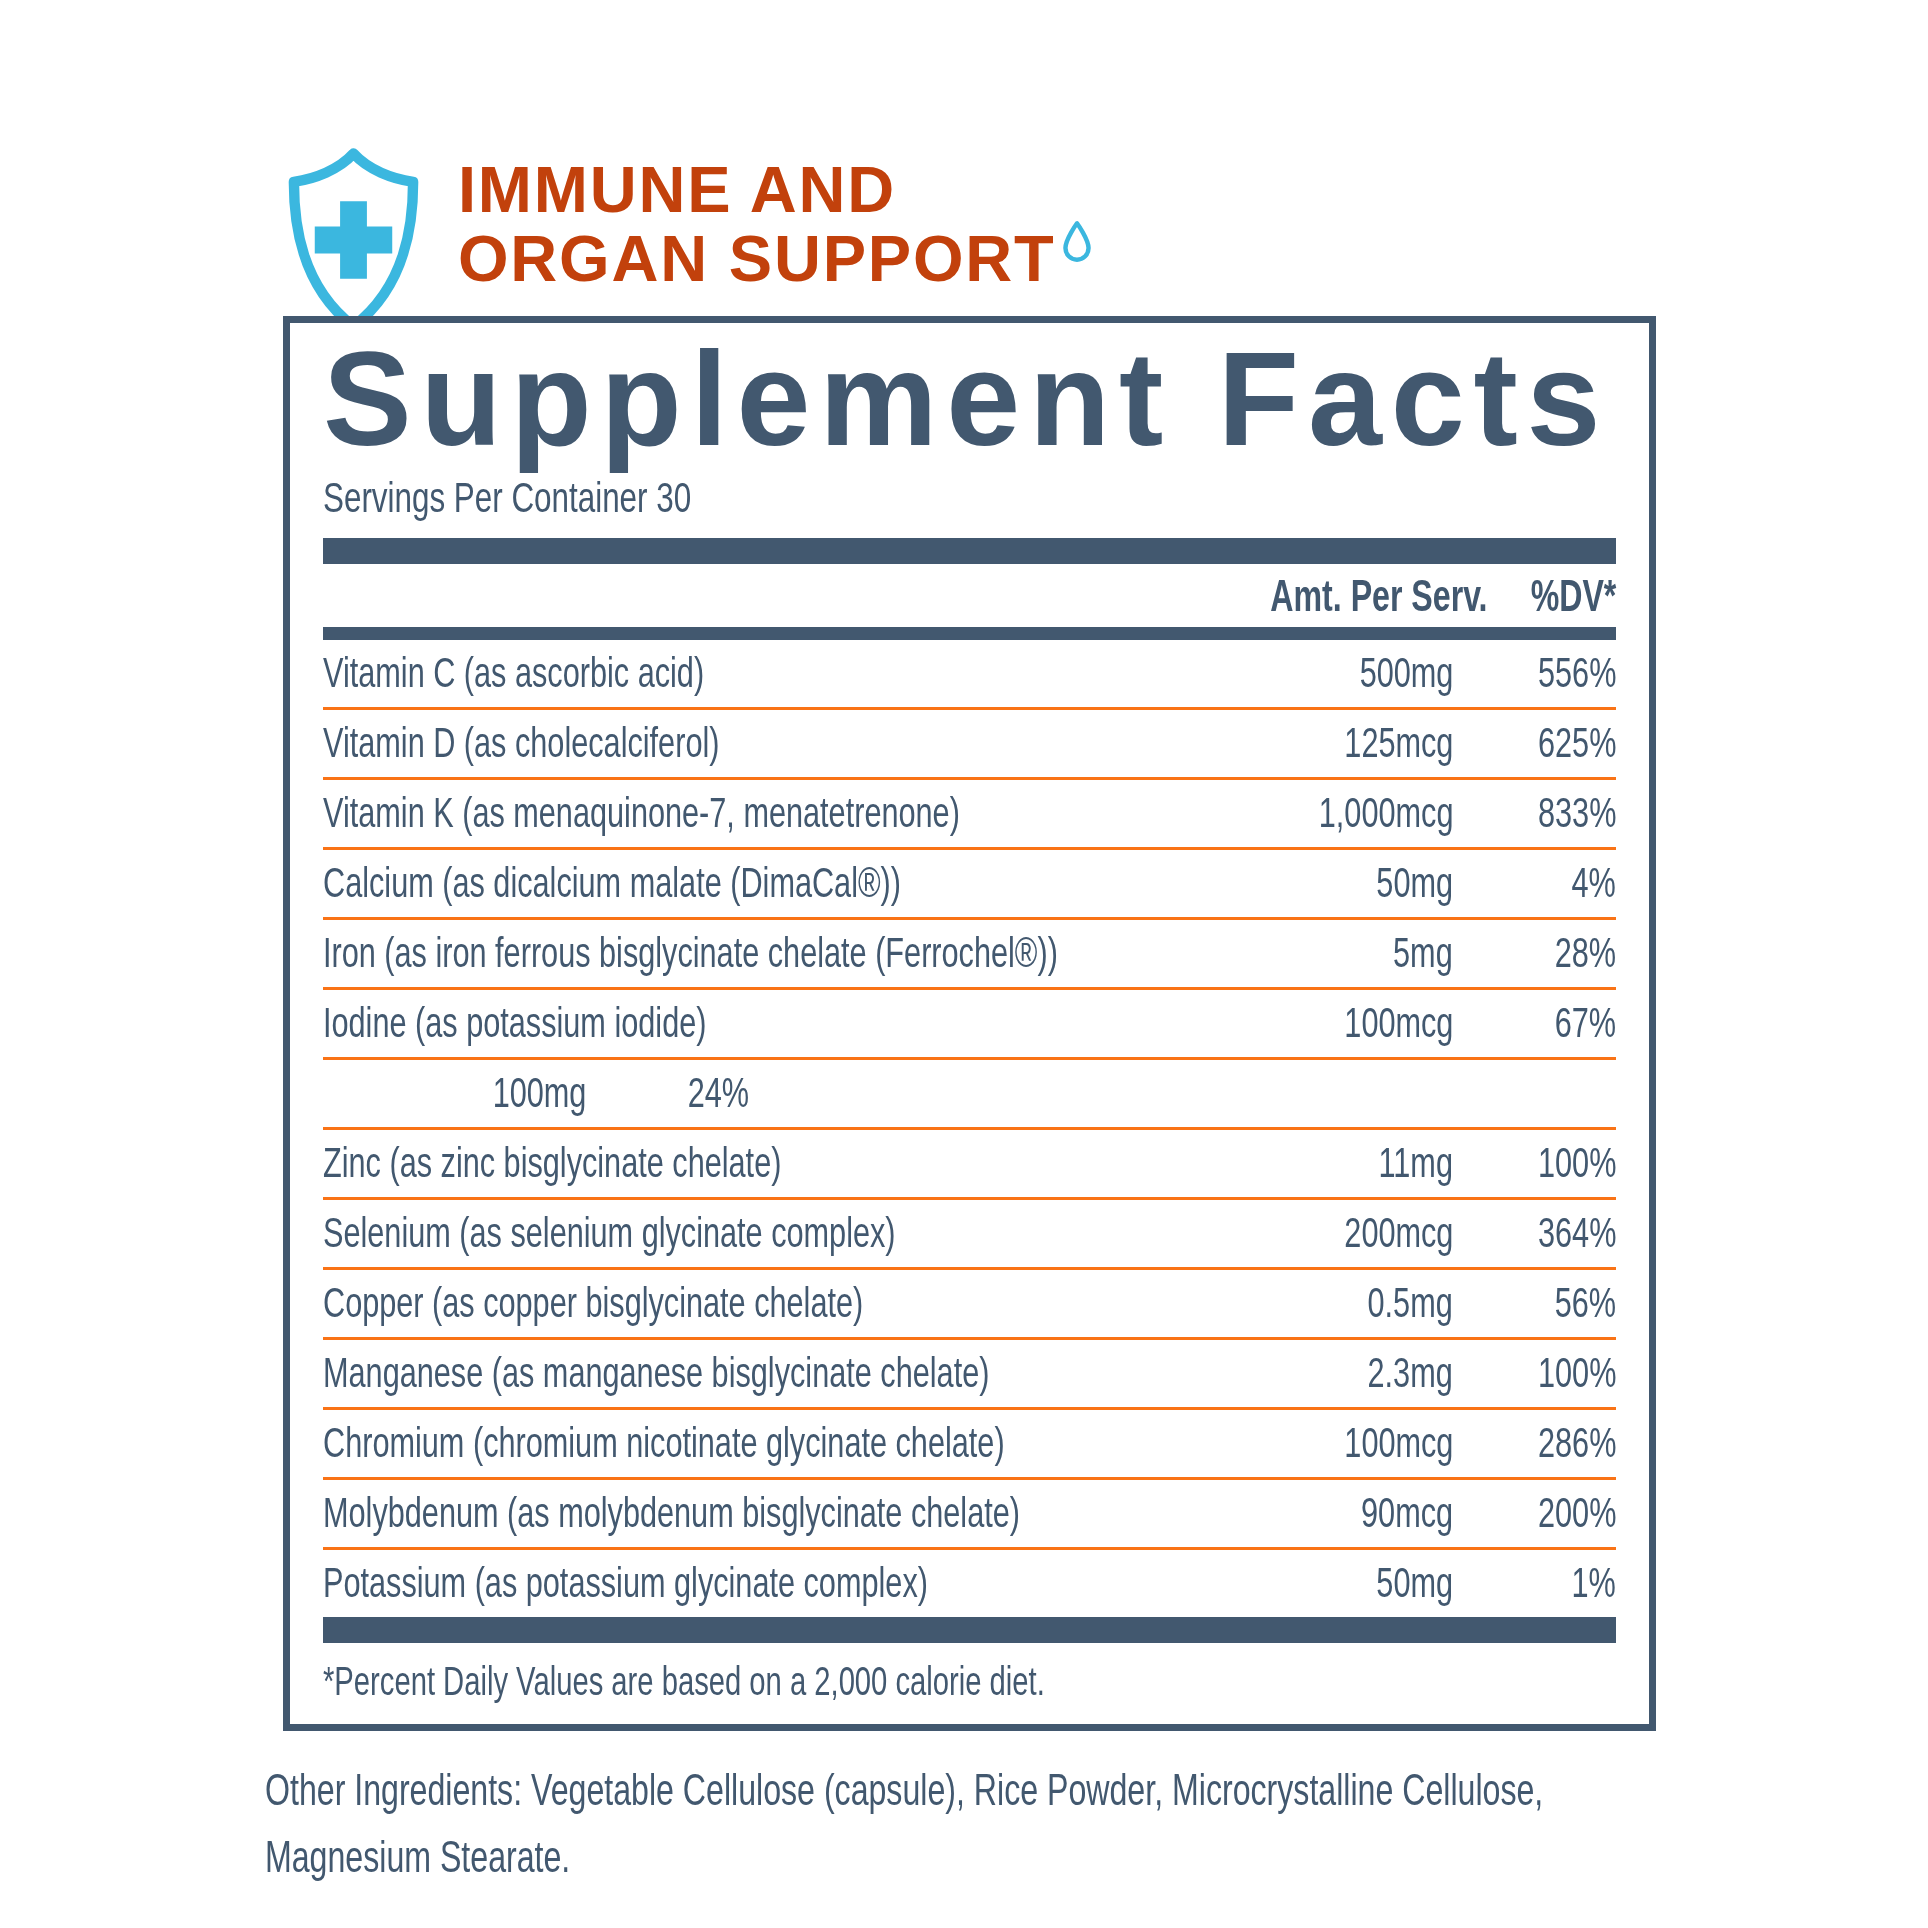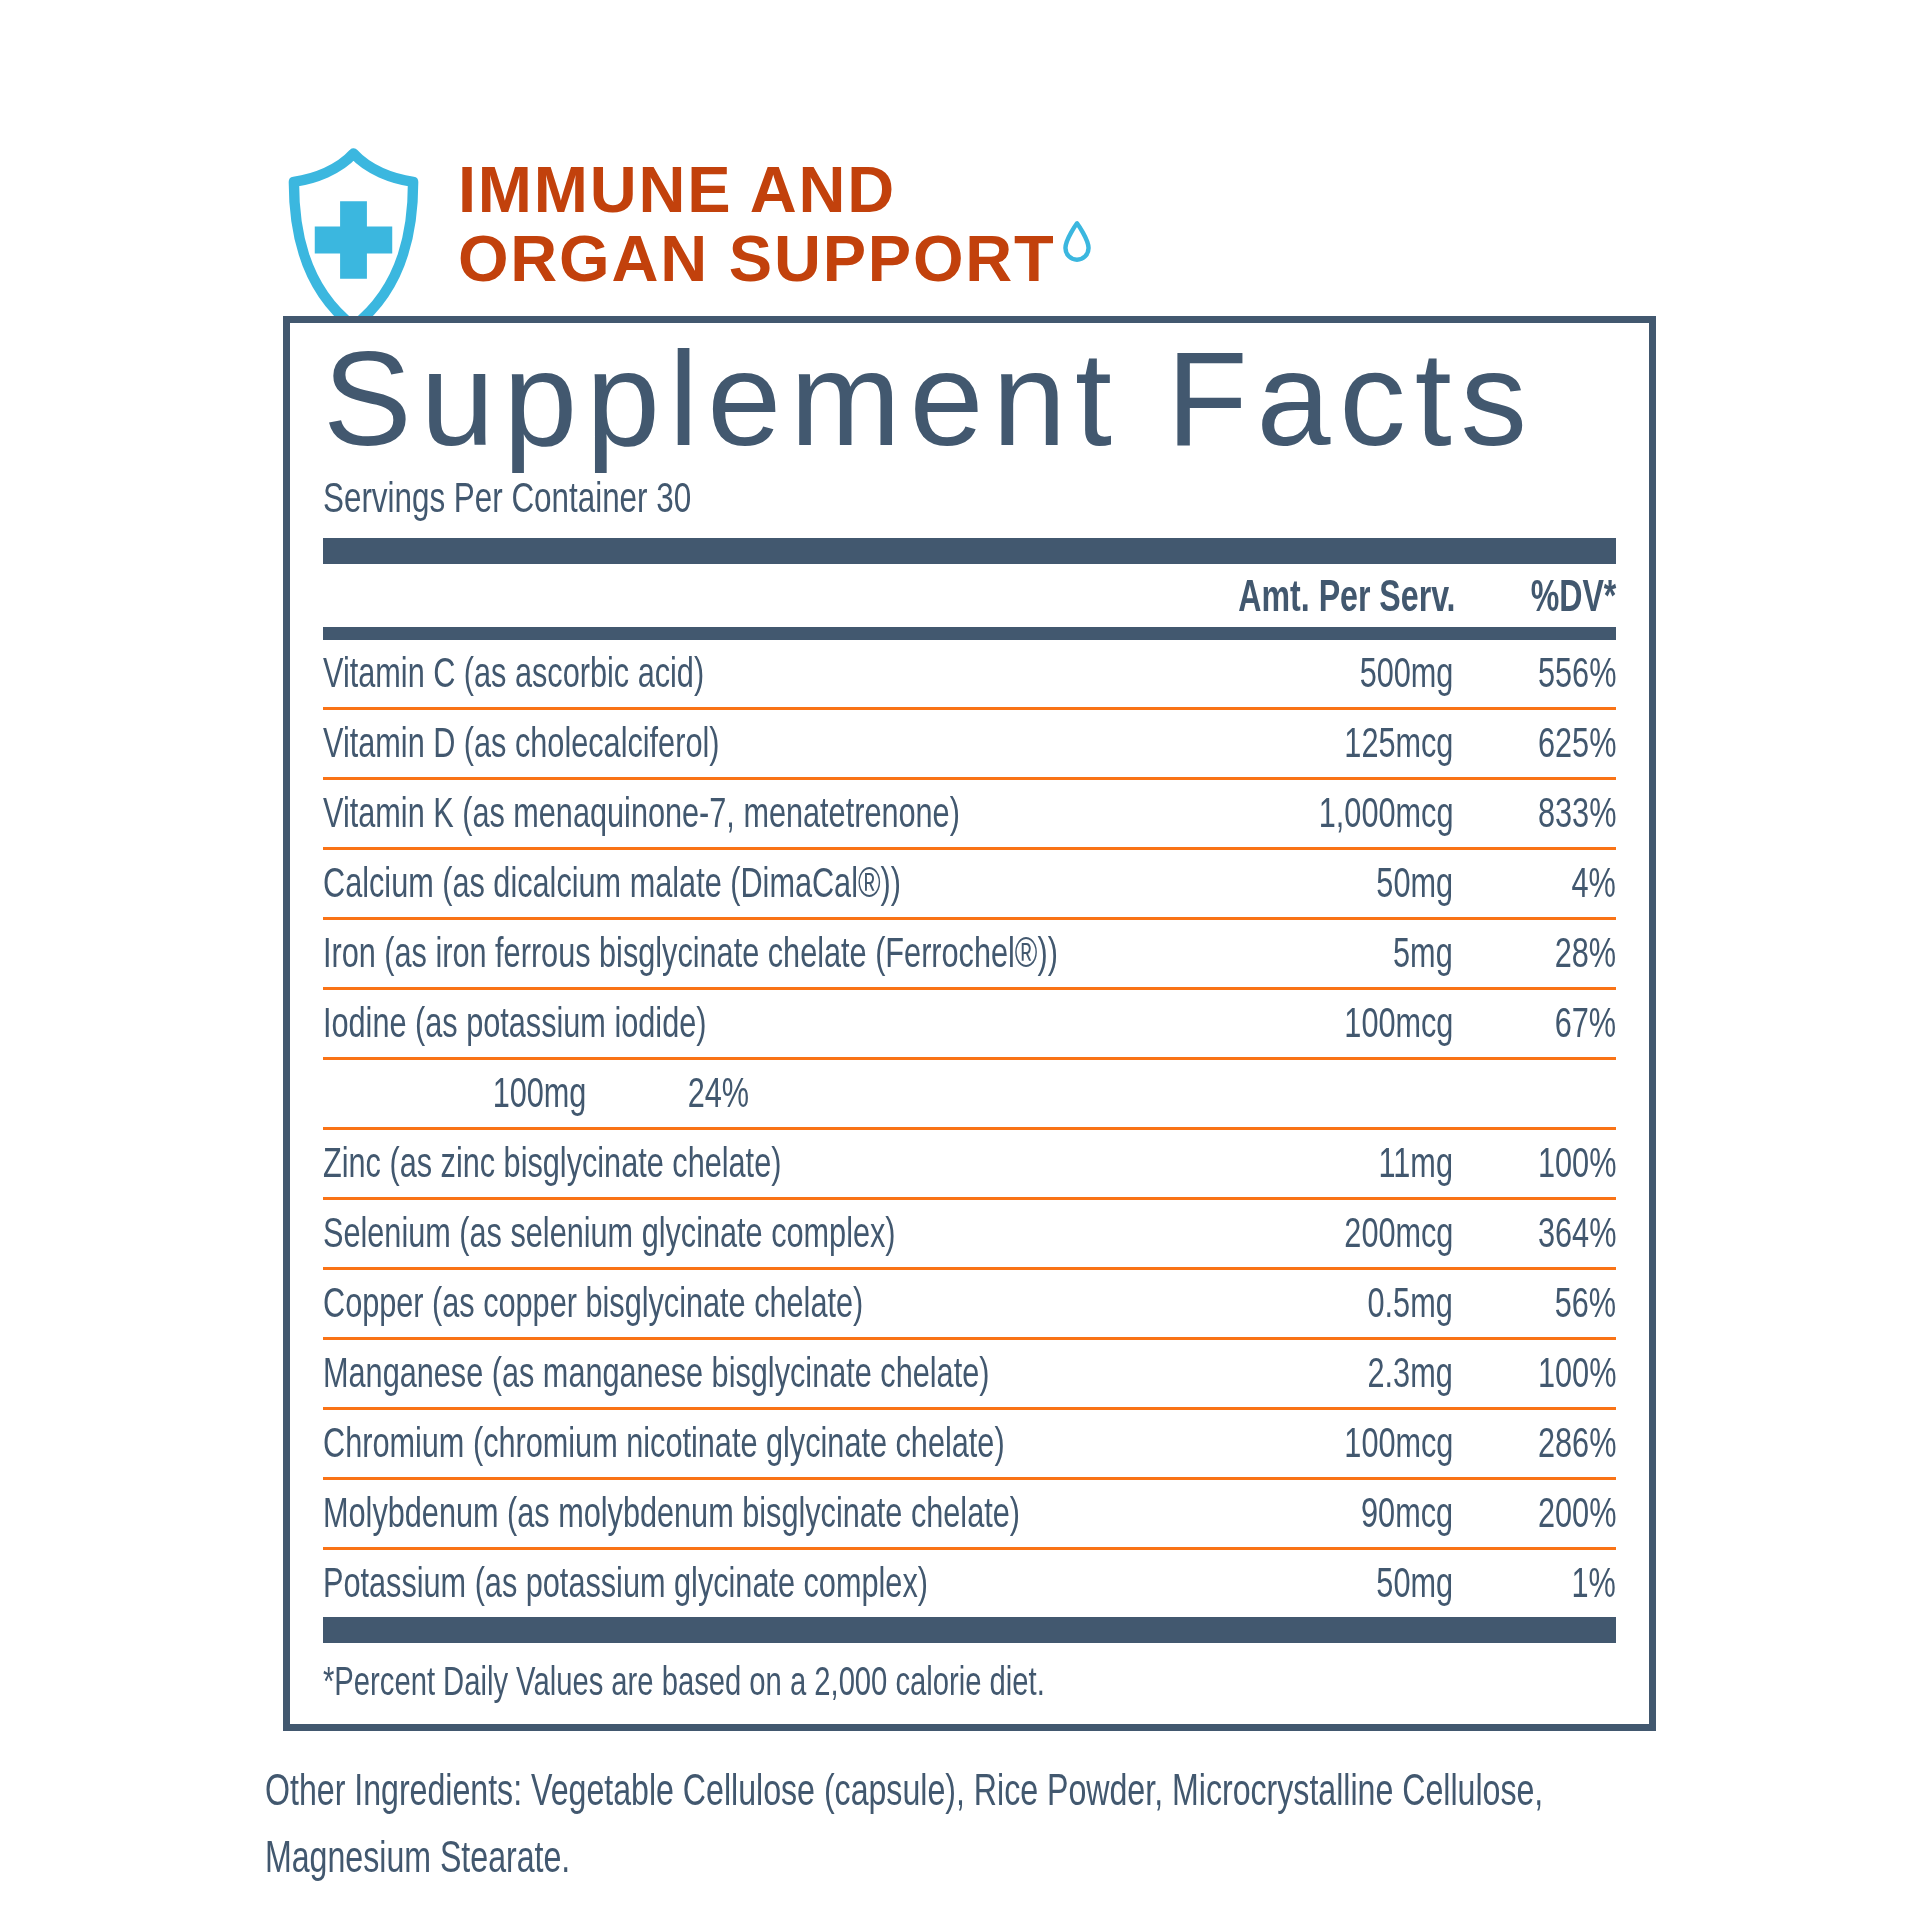--- a/index.html
+++ b/index.html
@@ -21,32 +21,32 @@
   }
   .logo-text .l2{display:flex;align-items:flex-start;}
   .droplet{width:32px;height:44px;margin-left:5.3px;margin-top:-5.3px;}
   
   .panel{
     position:absolute;left:283px;top:316px;width:1373px;height:1415px;
     box-sizing:border-box;border:7px solid #42586F;
     padding:8.8px 33px 0 33px;background:#ffffff;
   }
   .title{
-    margin:0;font-size:133px;font-weight:normal;line-height:1.02;
+    margin:0;font-size:133px;font-weight:bold;line-height:1.02;
     letter-spacing:8.8px;color:#42586F;white-space:nowrap;
   }
   .serv{font-size:43px;line-height:1.24;margin-top:3.5px;}
   
   .condl{display:inline-block;transform:scaleX(0.73);transform-origin:left center;white-space:nowrap;}
   .condr{display:inline-block;transform:scaleX(0.73);transform-origin:right center;white-space:nowrap;}
   .bar{background:#42586F;width:100%;}
   .bar.thick{height:26px;}
   .bar.mid{height:12.3px;}
   .bar.top{margin-top:14px;}
-  .hdr{display:flex;align-items:center;height:63px;font-weight:bold;font-size:44px;gap:32px;}
+  .hdr{display:flex;align-items:center;height:63px;font-weight:bold;font-size:44px;}
   .hdr .name{flex:1;}
   .amt{width:263px;text-align:right;}
   .dv{width:163px;text-align:right;}
   .row{
     display:flex;align-items:center;
     padding:7px 0;min-height:53px;
     border-bottom:3px solid #f97316;
     font-size:42px;
   }
   .row:last-child{border-bottom:0;}

